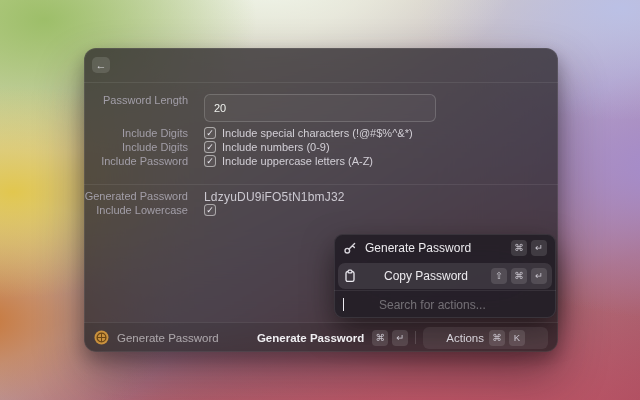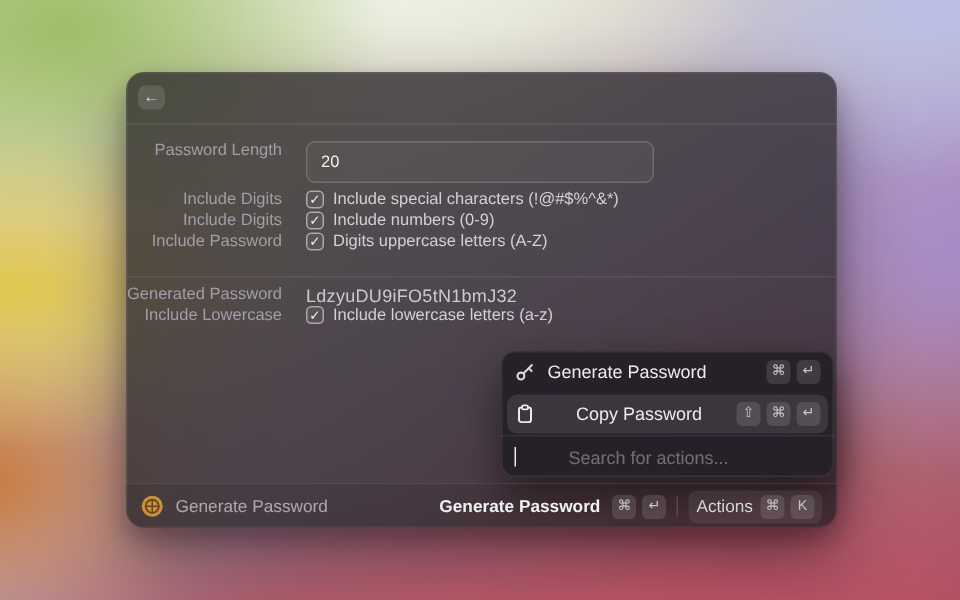--- a/index.html
+++ b/index.html
@@ -78,21 +78,21 @@
   
   .statusbar{position:absolute;left:0;right:0;bottom:0;height:30px;box-sizing:border-box;
     border-top:1px solid rgba(255,255,255,0.08);border-radius:0 0 12px 12px;
     background:rgba(0,0,0,0.08);display:flex;align-items:center;padding:0 10px;}
   .sb-left{display:flex;align-items:center;gap:8px;flex:1;}
   .sb-app-name{color:rgba(255,255,255,0.55);font-size:11.5px;}
   .sb-right{display:flex;align-items:center;}
   .sb-primary{color:#f0eff2;font-size:11.5px;font-weight:700;margin-right:4px;cursor:pointer;}
   .vdiv{width:1px;height:13px;background:rgba(255,255,255,0.15);margin:0 7px;}
   .actions-group{display:flex;align-items:center;background:rgba(255,255,255,0.07);
-    border-radius:6px;padding:3px 5px;cursor:pointer;}
+    border-radius:6px;padding:3px 23px;cursor:pointer;}
   .actions-label{color:#d6d3da;font-size:11.5px;font-weight:500;margin-right:1px;}
 </style>
 </head>
 <body>
 
 <div class="bg"></div>
 
 <div class="window">
 
   <div class="header">
@@ -122,29 +122,28 @@
       <span>✓</span>
     </span>
     <span class="cbtext">Include numbers (0-9)</span>
   </div>
 
   <div class="frow row-cb2">
     <span class="flabel">Include Password</span>
     <span class="checkbox">
       <span>✓</span>
     </span>
-    <span class="cbtext">Digits uppercase letters (A-Z)</span>
+    <span class="cbtext">Include uppercase letters (A-Z)</span>
   </div>
 
   <div class="frow row-cb3">
     <span class="flabel">Include Lowercase</span>
     <span class="checkbox">
       <span>✓</span>
     </span>
-    <span class="cbtext">Include lowercase letters (a-z)</span>
   </div>
 
   <div class="divider2"></div>
 
   <div class="frow row-gen">
     <span class="flabel">Generated Password</span>
     <span class="gen-value">LdzyuDU9iFO5tN1bmJ32</span>
   </div>
 
   <div class="popup">

